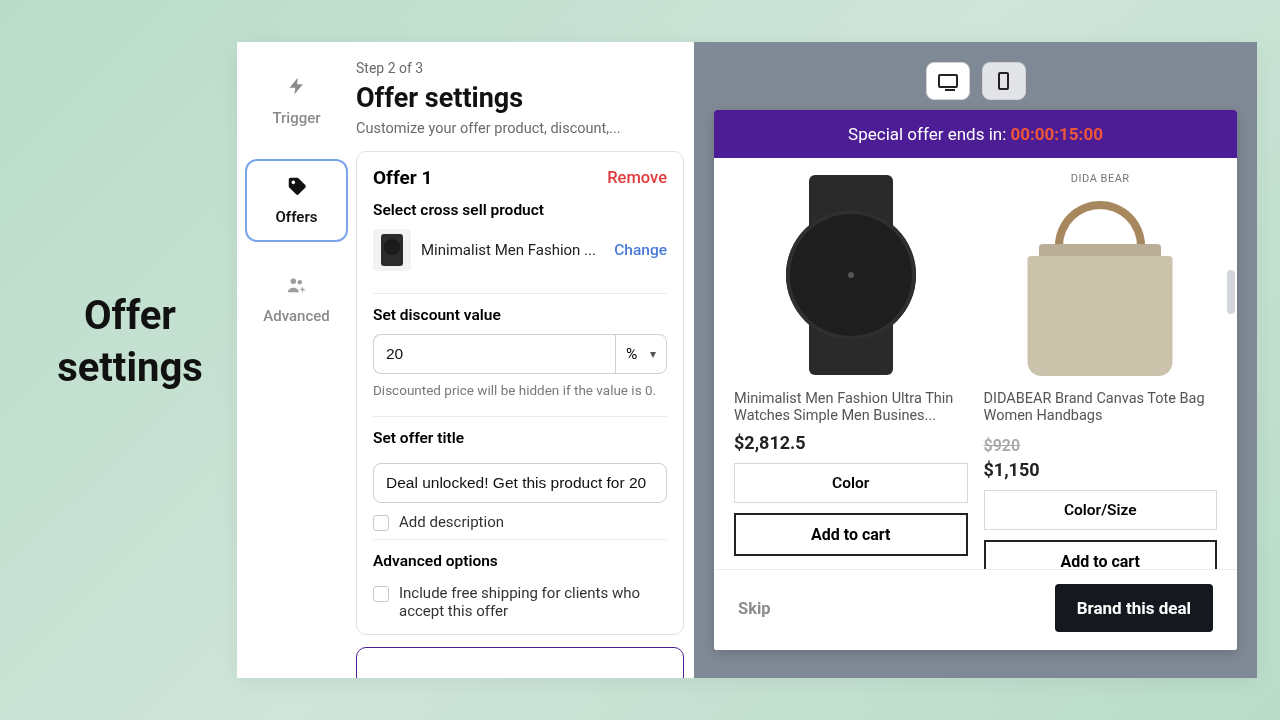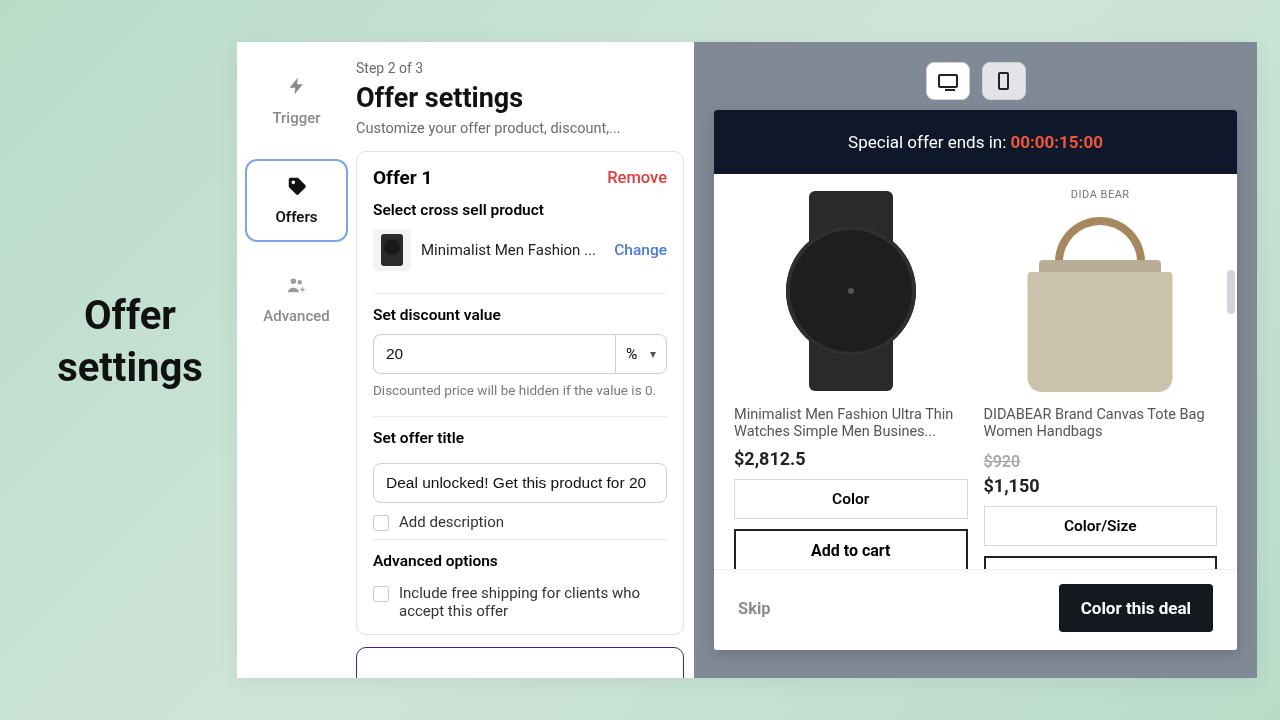--- a/index.html
+++ b/index.html
@@ -62,21 +62,21 @@
 
     .preview-pane { flex: 1; background: #808a96; padding: 20px 20px 0 20px; position: relative; }
     .device-toggle { display: flex; gap: 12px; justify-content: center; margin-bottom: 10px; }
     .dev-btn { width: 44px; height: 38px; border-radius: 8px; background: #e2e4e8; display: flex; align-items: center; justify-content: center; cursor: pointer; border: 1px solid #cfd2d6; }
     .dev-btn.active { background: #fff; }
     .dev-icon-desktop { width: 20px; height: 14px; border: 2px solid #222; border-radius: 2px; position: relative; }
     .dev-icon-desktop::after { content:''; position:absolute; bottom:-5px; left:5px; width:10px; height:2px; background:#222; }
     .dev-icon-phone { width: 11px; height: 18px; border: 2px solid #222; border-radius: 2px; }
 
     .preview-card { background: #fff; border-radius: 3px; box-shadow: 0 4px 14px rgba(0,0,0,.18); overflow: hidden; height: 540px; position: relative; }
-    .offer-banner { background: #0f172a; color: #fff; padding: 22px; text-align: center; font-size: 17px; }
+    .offer-banner { background: #4c1d95; color: #fff; padding: 14px; text-align: center; font-size: 17px; }
     .offer-banner .timer { color: #f05638; font-weight: 700; }
 
     .products-grid { display: flex; gap: 16px; padding: 14px 20px; }
     .prod-card { flex: 1; display: flex; flex-direction: column; }
     .prod-img-wrap { height: 210px; display: flex; flex-direction: column; align-items: center; justify-content: center; }
     .brand-small { font-size: 11px; color: #777; margin-bottom: 6px; letter-spacing: .5px; }
     
     .watch-big { width: 160px; height: 205px; position: relative; }
     .watch-strap { position:absolute; left:50%; transform:translateX(-50%); width:84px; height:200px; background:#2a2a2a; border-radius:6px; }
     .watch-face { position:absolute; top:35px; left:50%; transform:translateX(-50%); width:130px; height:130px; border-radius:50%; background:#1e1e1e; box-shadow: inset 0 0 0 4px #2f2f2f; }
@@ -231,17 +231,17 @@
           <div class="prod-title">DIDABEAR Brand Canvas Tote Bag Women Handbags</div>
           <div class="price-old">$920</div>
           <div class="price-new">$1,150</div>
           <div class="opt-btn">Color/Size</div>
           <div class="add-btn">Add to cart</div>
         </div>
       </div>
 
       <div class="preview-footer">
         <div class="skip-link">Skip</div>
-        <div class="grab-btn">Color this deal</div>
+        <div class="grab-btn">Brand this deal</div>
       </div>
     </div>
   </div>
 </div>
 
 </body></html>

